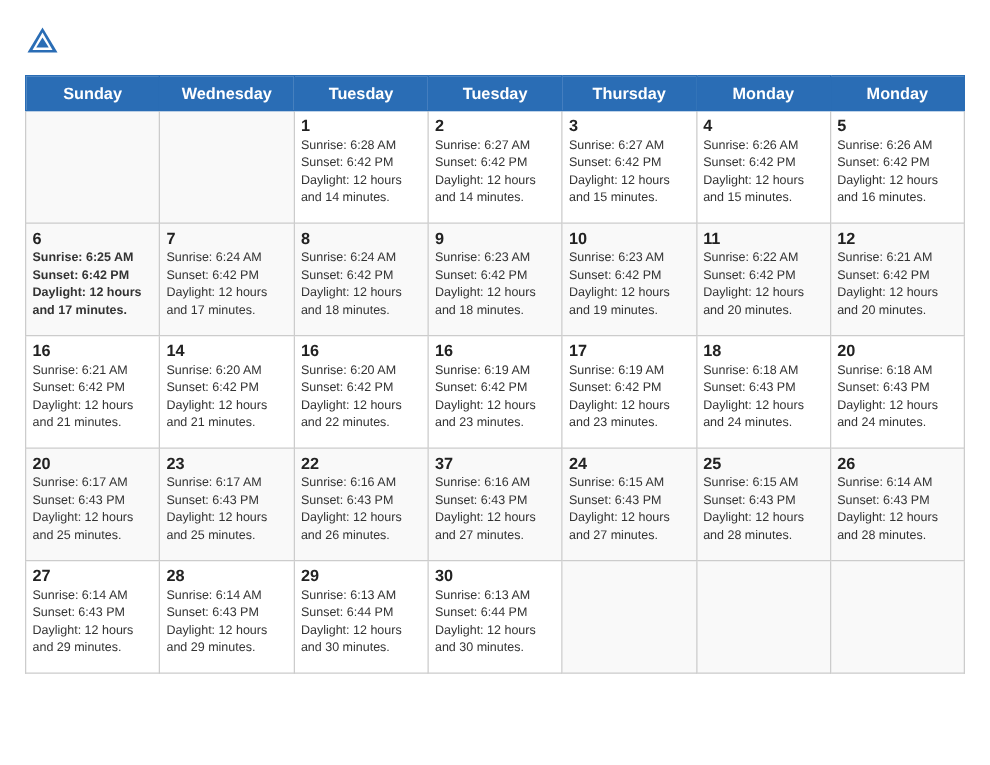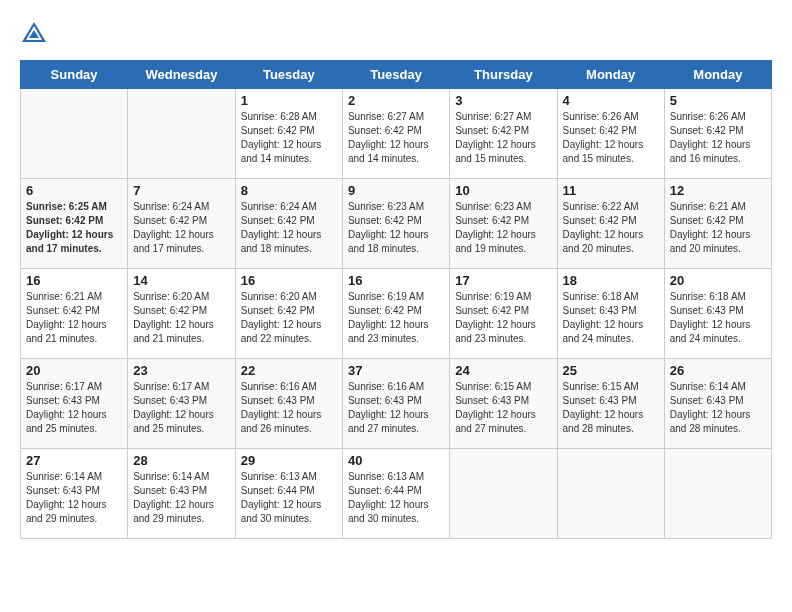--- a/index.html
+++ b/index.html
@@ -296,21 +296,21 @@
 Sunset: 6:43 PM
 Daylight: 12 hours and 29 minutes.</div>
         </td>
         <td>
           <span class="day-number">29</span>
           <div class="day-info" style="white-space: pre-line;">Sunrise: 6:13 AM
 Sunset: 6:44 PM
 Daylight: 12 hours and 30 minutes.</div>
         </td>
         <td>
-          <span class="day-number">40</span>
+          <span class="day-number">30</span>
           <div class="day-info" style="white-space: pre-line;">Sunrise: 6:13 AM
 Sunset: 6:44 PM
 Daylight: 12 hours and 30 minutes.</div>
         </td>
         <td class="empty" style="background-color: rgb(249, 249, 249);"></td>
         <td class="empty" style="background-color: rgb(249, 249, 249);"></td>
         <td class="empty" style="background-color: rgb(249, 249, 249);"></td>
       </tr>
     </tbody>
 </table>

